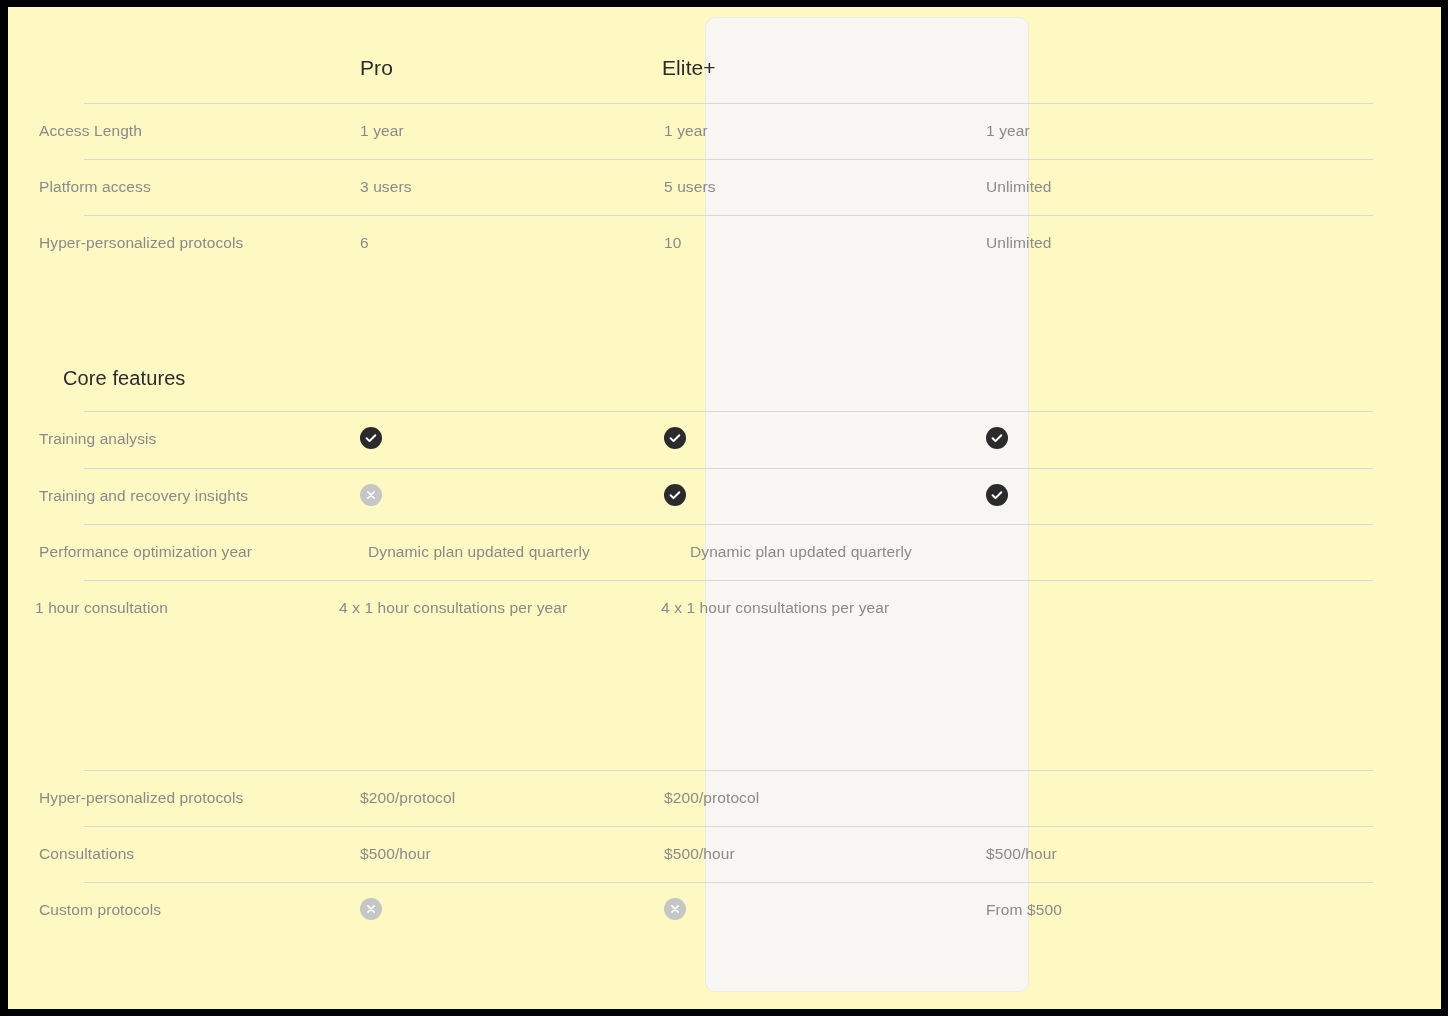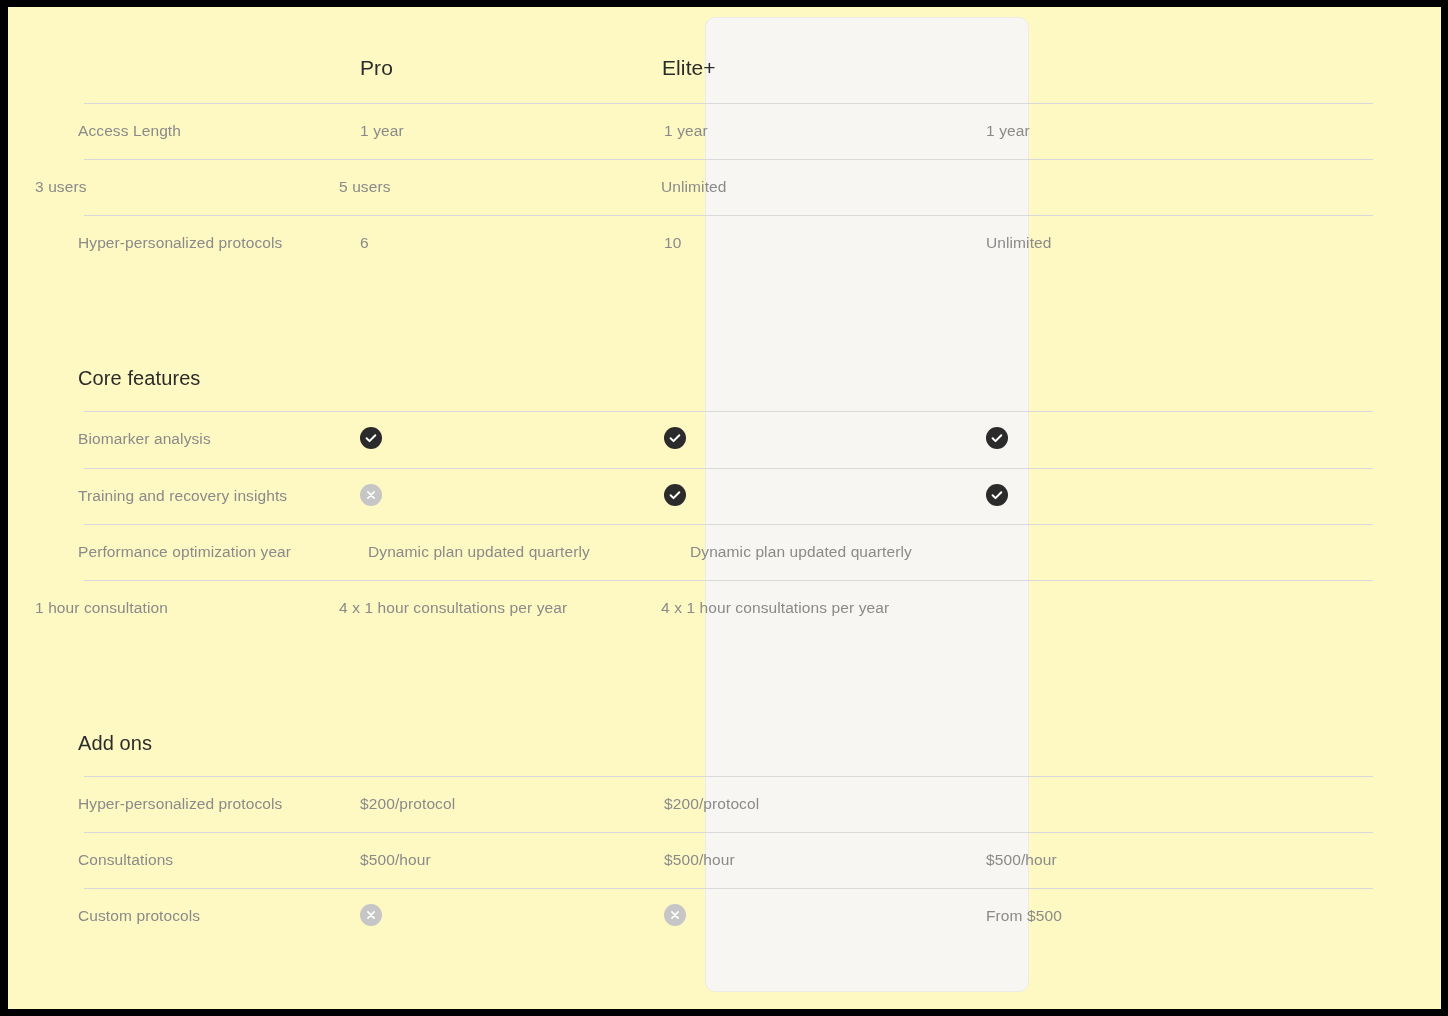--- a/index.html
+++ b/index.html
@@ -63,38 +63,38 @@
   .cell {
     flex: 0 0 auto;
     padding-top: 18px;
     padding-bottom: 18px;
     font-size: 15.5px;
     line-height: 1.3;
     color: #8A8A8A;
     letter-spacing: 0.1px;
   }
 
-  .c-feature { width: 325px; padding-left: 70px; }
+  .c-feature { width: 325px; padding-left: 31px; }
   .c-pro     { width: 296px; padding-left: 27px; }
   .c-elite   { width: 324px; padding-left: 35px; }
   .c-eliteplus { width: 336px; padding-left: 33px; }
 
   
   .header-row { height: 96px; }
   .header-row .cell {
     padding-top: 47px;
     padding-bottom: 0;
     font-size: 21px;
     color: #2B2B2B;
     letter-spacing: 0.1px;
   }
 
   
   .section-row { }
-  .section-row .cell { padding-top: 38px; padding-bottom: 20px; }
+  .section-row .cell { padding-top: 38px; padding-bottom: 20px; margin-left: 24px; }
   .section-title {
     font-size: 20px;
     color: #2B2B2B;
     letter-spacing: 0.1px;
   }
 
   
   .tall { padding-bottom: 74px; }
 
   
@@ -123,38 +123,39 @@
         <div class="cell c-pro">Pro</div>
         <div class="cell c-eliteplus">Elite+</div>
       </div>
       <div class="row ruled">
         <div class="cell c-feature">Access Length</div>
         <div class="cell c-pro">1 year</div>
         <div class="cell c-elite">1 year</div>
         <div class="cell c-eliteplus">1 year</div>
       </div>
       <div class="row ruled">
+        <div class="cell c-feature">Platform access</div>
         <div class="cell c-pro">3 users</div>
         <div class="cell c-elite">5 users</div>
         <div class="cell c-eliteplus">Unlimited</div>
       </div>
       <div class="row ruled">
         <div class="cell c-feature tall">Hyper-personalized protocols</div>
         <div class="cell c-pro tall">6</div>
         <div class="cell c-elite tall">10</div>
         <div class="cell c-eliteplus tall">Unlimited</div>
       </div>
       <div class="row section-row">
         <div class="cell c-feature"><span class="section-title">Core features</span></div>
         <div class="cell c-pro">&nbsp;</div>
         <div class="cell c-elite">&nbsp;</div>
         <div class="cell c-eliteplus">&nbsp;</div>
       </div>
       <div class="row ruled">
-        <div class="cell c-feature">Biomarker analysis</div>
+        <div class="cell c-feature">Training analysis</div>
         <div class="cell c-pro icon-cell"><span class="icon icon-check"><svg width="22" height="22" viewBox="0 0 22 22">
               <path d="M6.6 11.3 L9.5 14.1 L15.3 8.2" stroke="#ffffff" stroke-width="2" fill="none" stroke-linecap="round" stroke-linejoin="round"></path>
             </svg></span></div>
         <div class="cell c-elite icon-cell"><span class="icon icon-check"><svg width="22" height="22" viewBox="0 0 22 22">
               <path d="M6.6 11.3 L9.5 14.1 L15.3 8.2" stroke="#ffffff" stroke-width="2" fill="none" stroke-linecap="round" stroke-linejoin="round"></path>
             </svg></span></div>
         <div class="cell c-eliteplus icon-cell"><span class="icon icon-check"><svg width="22" height="22" viewBox="0 0 22 22">
               <path d="M6.6 11.3 L9.5 14.1 L15.3 8.2" stroke="#ffffff" stroke-width="2" fill="none" stroke-linecap="round" stroke-linejoin="round"></path>
             </svg></span></div>
       </div>
@@ -174,21 +175,20 @@
         <div class="cell c-feature">Performance optimization year</div>
         <div class="cell c-elite">Dynamic plan updated quarterly</div>
         <div class="cell c-eliteplus">Dynamic plan updated quarterly</div>
       </div>
       <div class="row ruled">
         <div class="cell c-pro tall">1 hour consultation</div>
         <div class="cell c-elite tall">4 x 1 hour consultations per year</div>
         <div class="cell c-eliteplus tall">4 x 1 hour consultations per year</div>
       </div>
       <div class="row section-row">
-        <div class="cell c-feature"><span class="section-title">Add ons</span></div>
         <div class="cell c-pro">&nbsp;</div>
         <div class="cell c-elite">&nbsp;</div>
         <div class="cell c-eliteplus">&nbsp;</div>
       </div>
       <div class="row ruled">
         <div class="cell c-feature">Hyper-personalized protocols</div>
         <div class="cell c-pro">$200/protocol</div>
         <div class="cell c-elite">$200/protocol</div>
       </div>
       <div class="row ruled">

